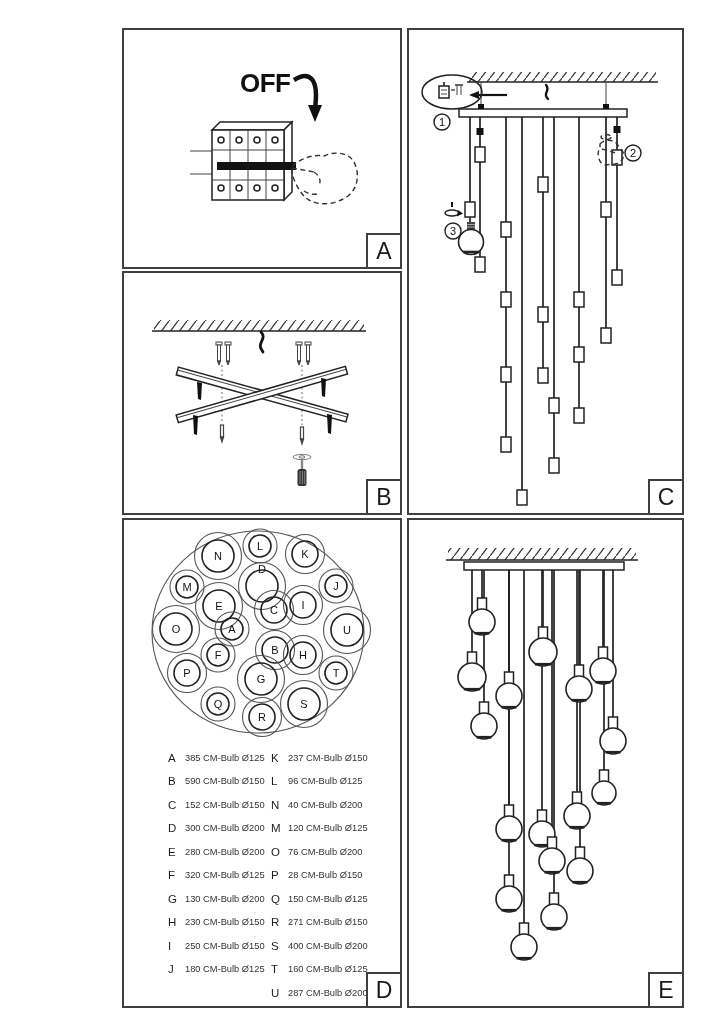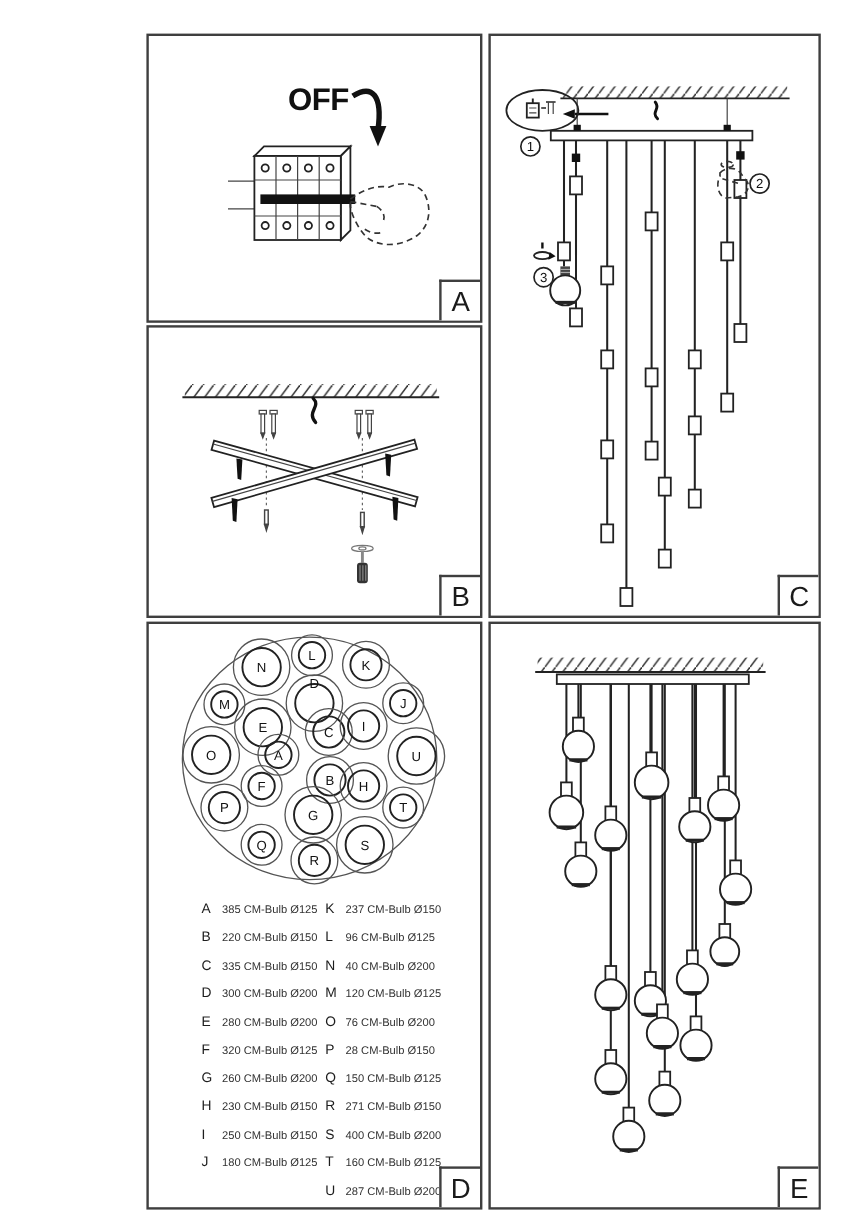--- a/index.html
+++ b/index.html
@@ -316,41 +316,41 @@
           <text x="138" y="201" class="bulbt">R</text>
         </g>
     </svg>
     <div class="legend" id="legend-left">
         <div class="legend-row">
           <span class="lkey">A</span>
           <span class="lval">385 CM-Bulb Ø125</span>
         </div>
         <div class="legend-row">
           <span class="lkey">B</span>
-          <span class="lval">220 CM-Bulb Ø150</span>
+          <span class="lval">590 CM-Bulb Ø150</span>
         </div>
         <div class="legend-row">
           <span class="lkey">C</span>
-          <span class="lval">335 CM-Bulb Ø150</span>
+          <span class="lval">152 CM-Bulb Ø150</span>
         </div>
         <div class="legend-row">
           <span class="lkey">D</span>
           <span class="lval">300 CM-Bulb Ø200</span>
         </div>
         <div class="legend-row">
           <span class="lkey">E</span>
           <span class="lval">280 CM-Bulb Ø200</span>
         </div>
         <div class="legend-row">
           <span class="lkey">F</span>
           <span class="lval">320 CM-Bulb Ø125</span>
         </div>
         <div class="legend-row">
           <span class="lkey">G</span>
-          <span class="lval">260 CM-Bulb Ø200</span>
+          <span class="lval">130 CM-Bulb Ø200</span>
         </div>
         <div class="legend-row">
           <span class="lkey">H</span>
           <span class="lval">230 CM-Bulb Ø150</span>
         </div>
         <div class="legend-row">
           <span class="lkey">I</span>
           <span class="lval">250 CM-Bulb Ø150</span>
         </div>
         <div class="legend-row">

